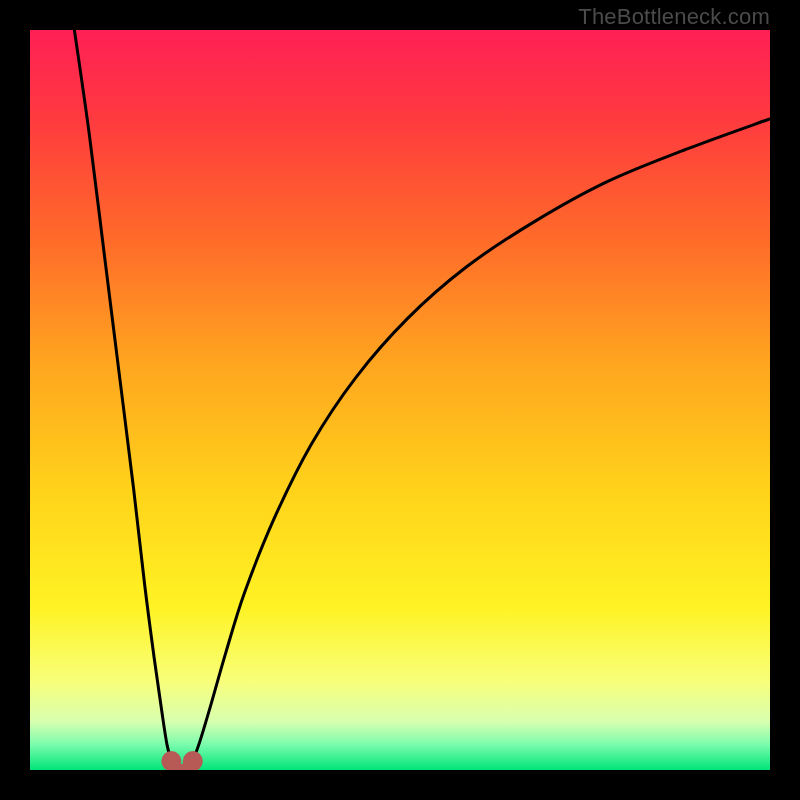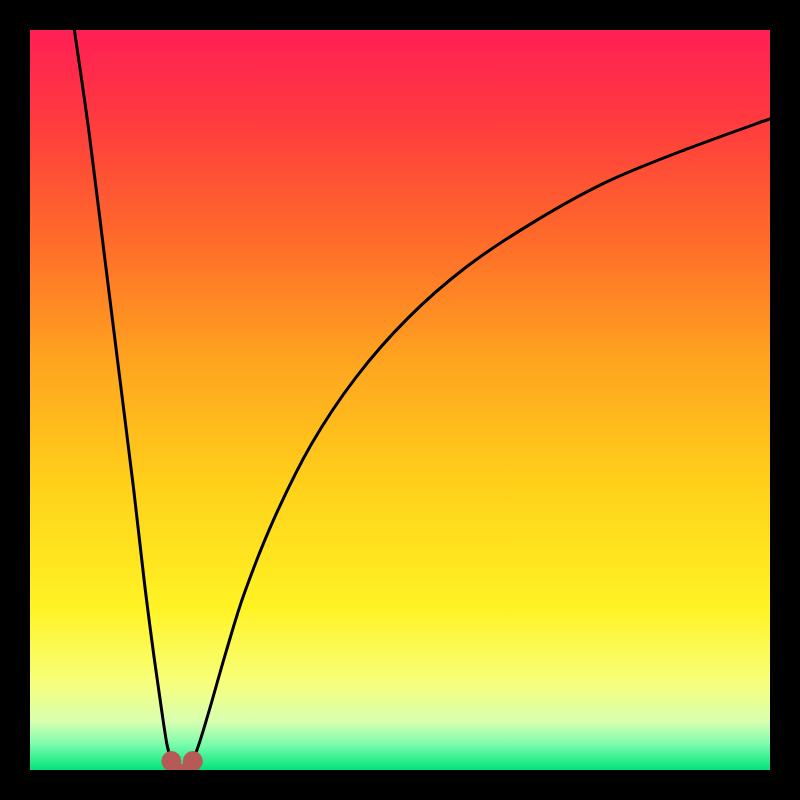--- a/index.html
+++ b/index.html
@@ -37,20 +37,21 @@
     user-select: none;
   }
   svg {
     display: block;
   }
 </style>
 </head>
 <body>
 
 <div class="frame">
+  <div class="watermark">TheBottleneck.com</div>
 
   <div class="plot">
     <svg id="chart-svg" width="740" height="740" viewBox="0 0 740 740">
       <defs>
         <linearGradient id="bg-grad" x1="0" y1="0" x2="0" y2="1">
             <stop offset="0.00%" stop-color="#ff1f55"></stop>
             <stop offset="12.00%" stop-color="#ff3a3f"></stop>
             <stop offset="28.00%" stop-color="#ff6a2a"></stop>
             <stop offset="45.00%" stop-color="#ffa51f"></stop>
             <stop offset="62.00%" stop-color="#ffd21a"></stop>

